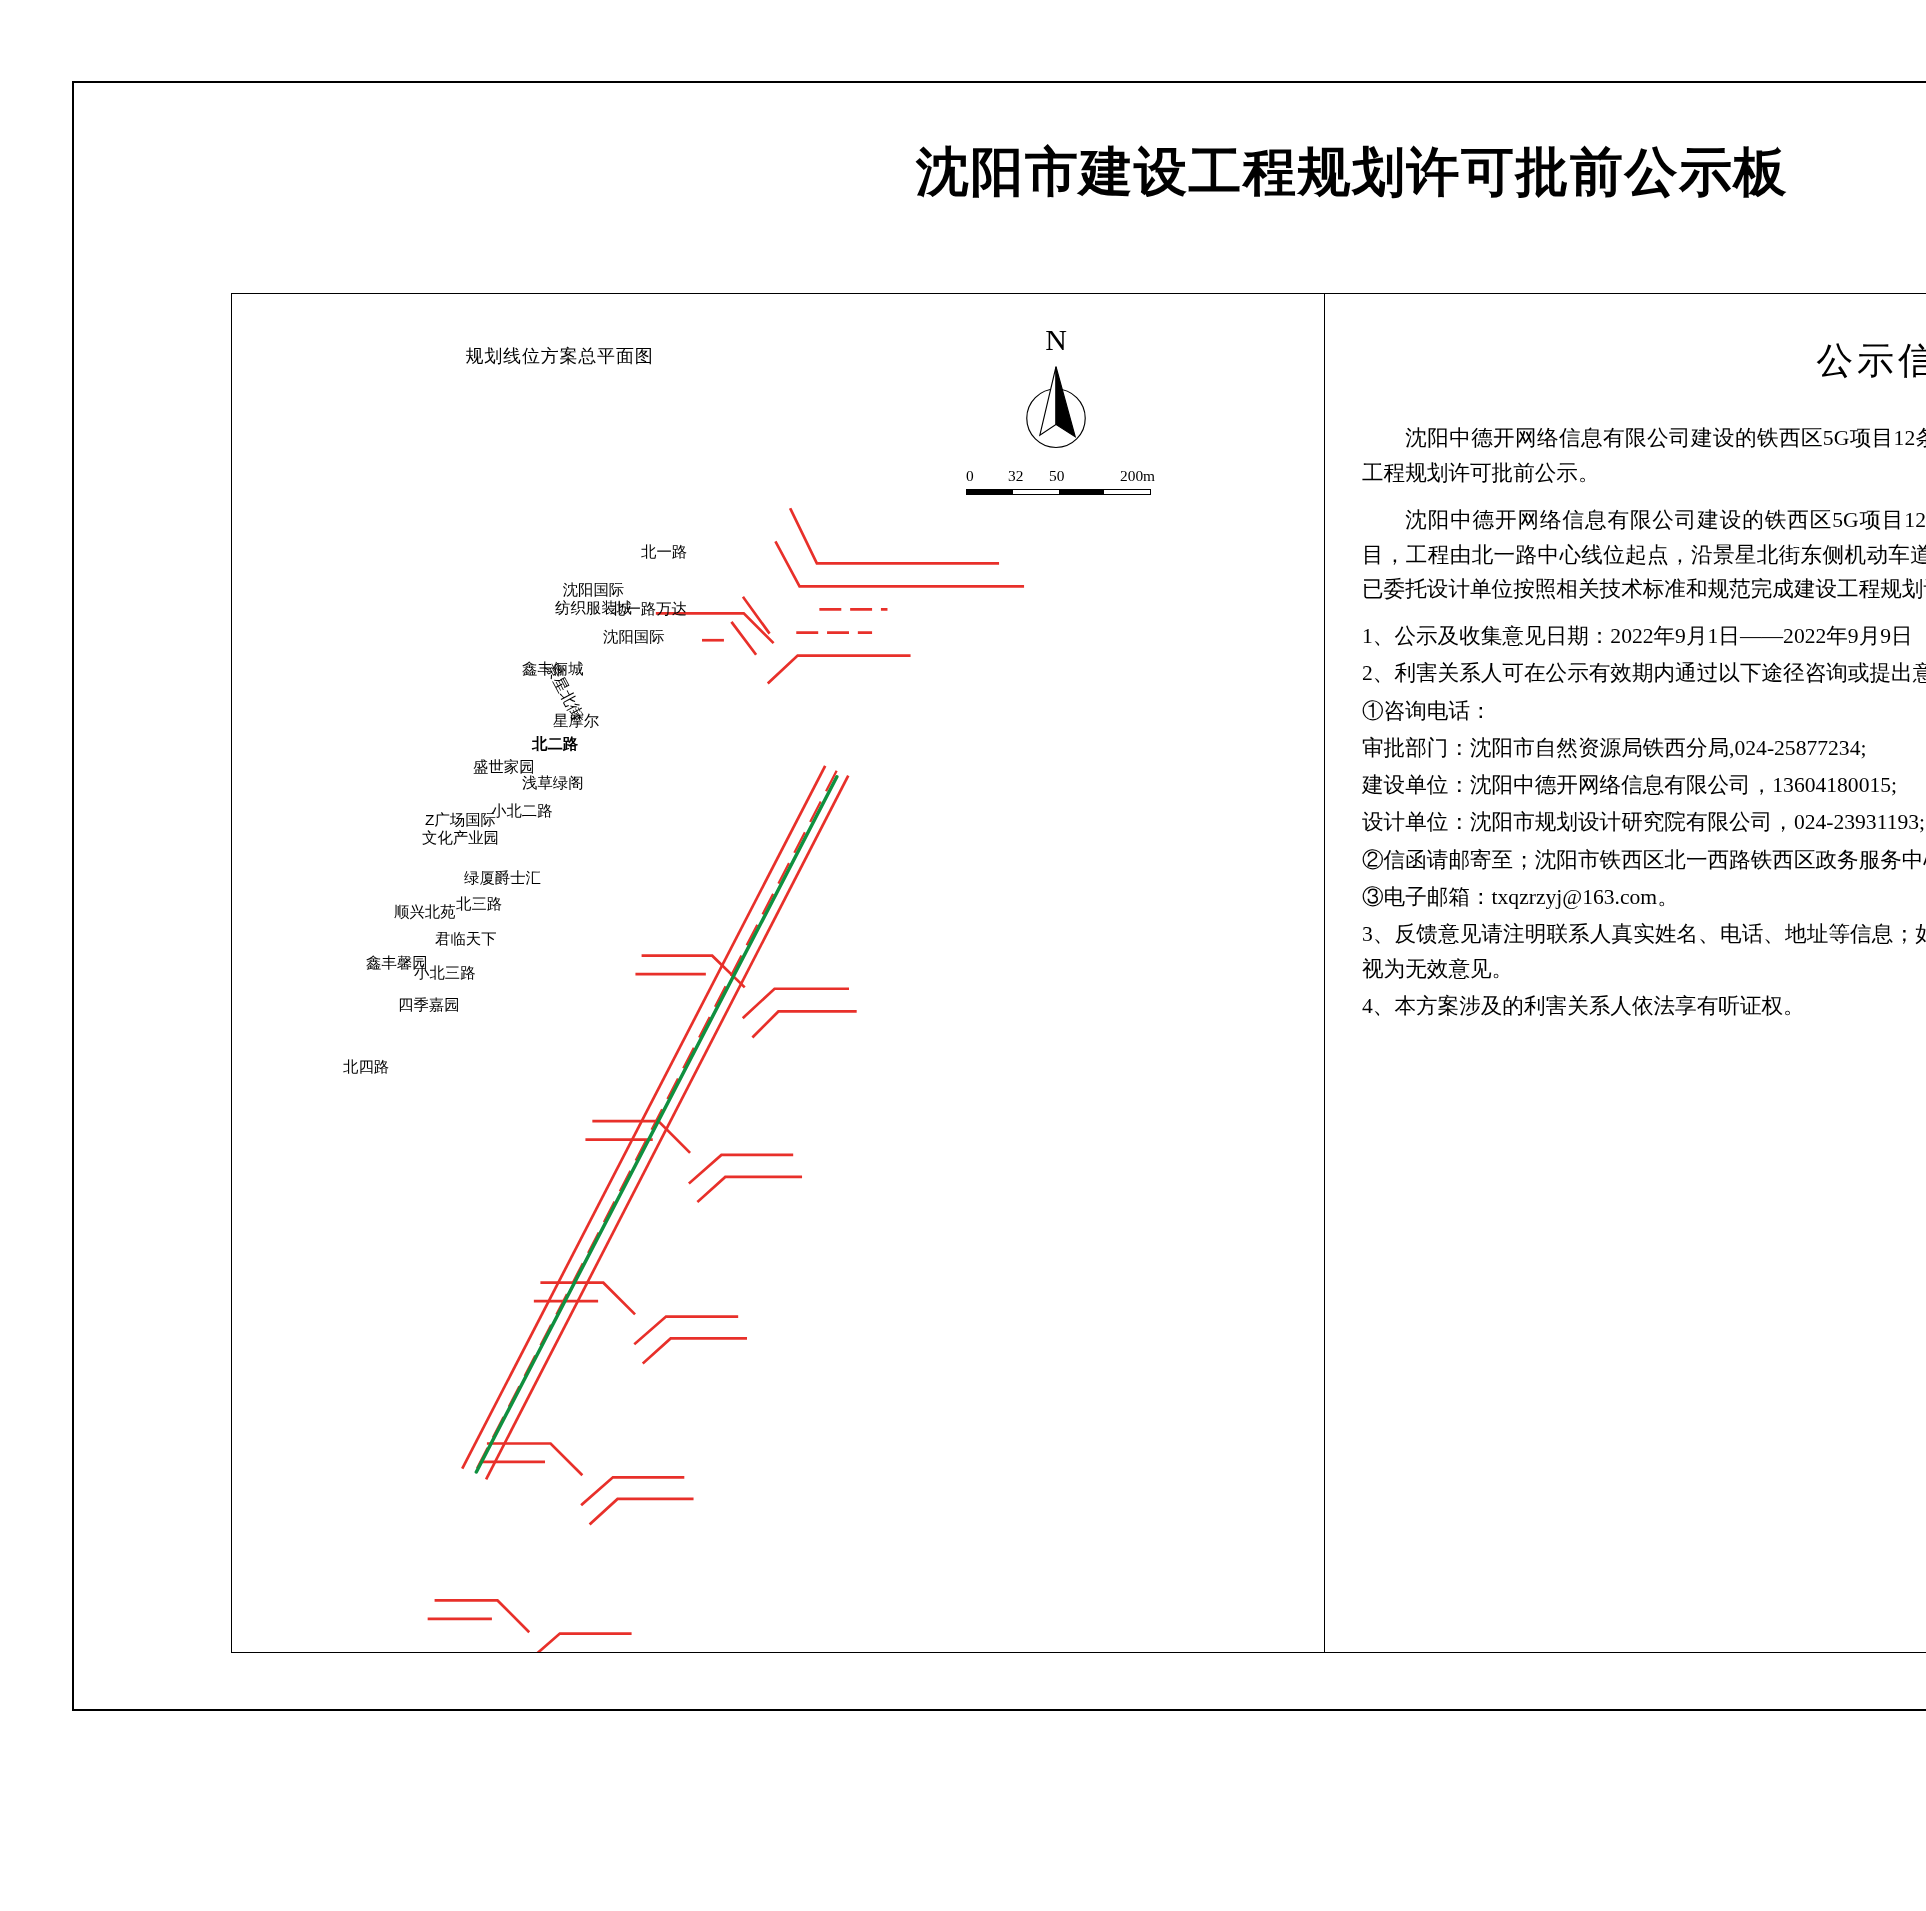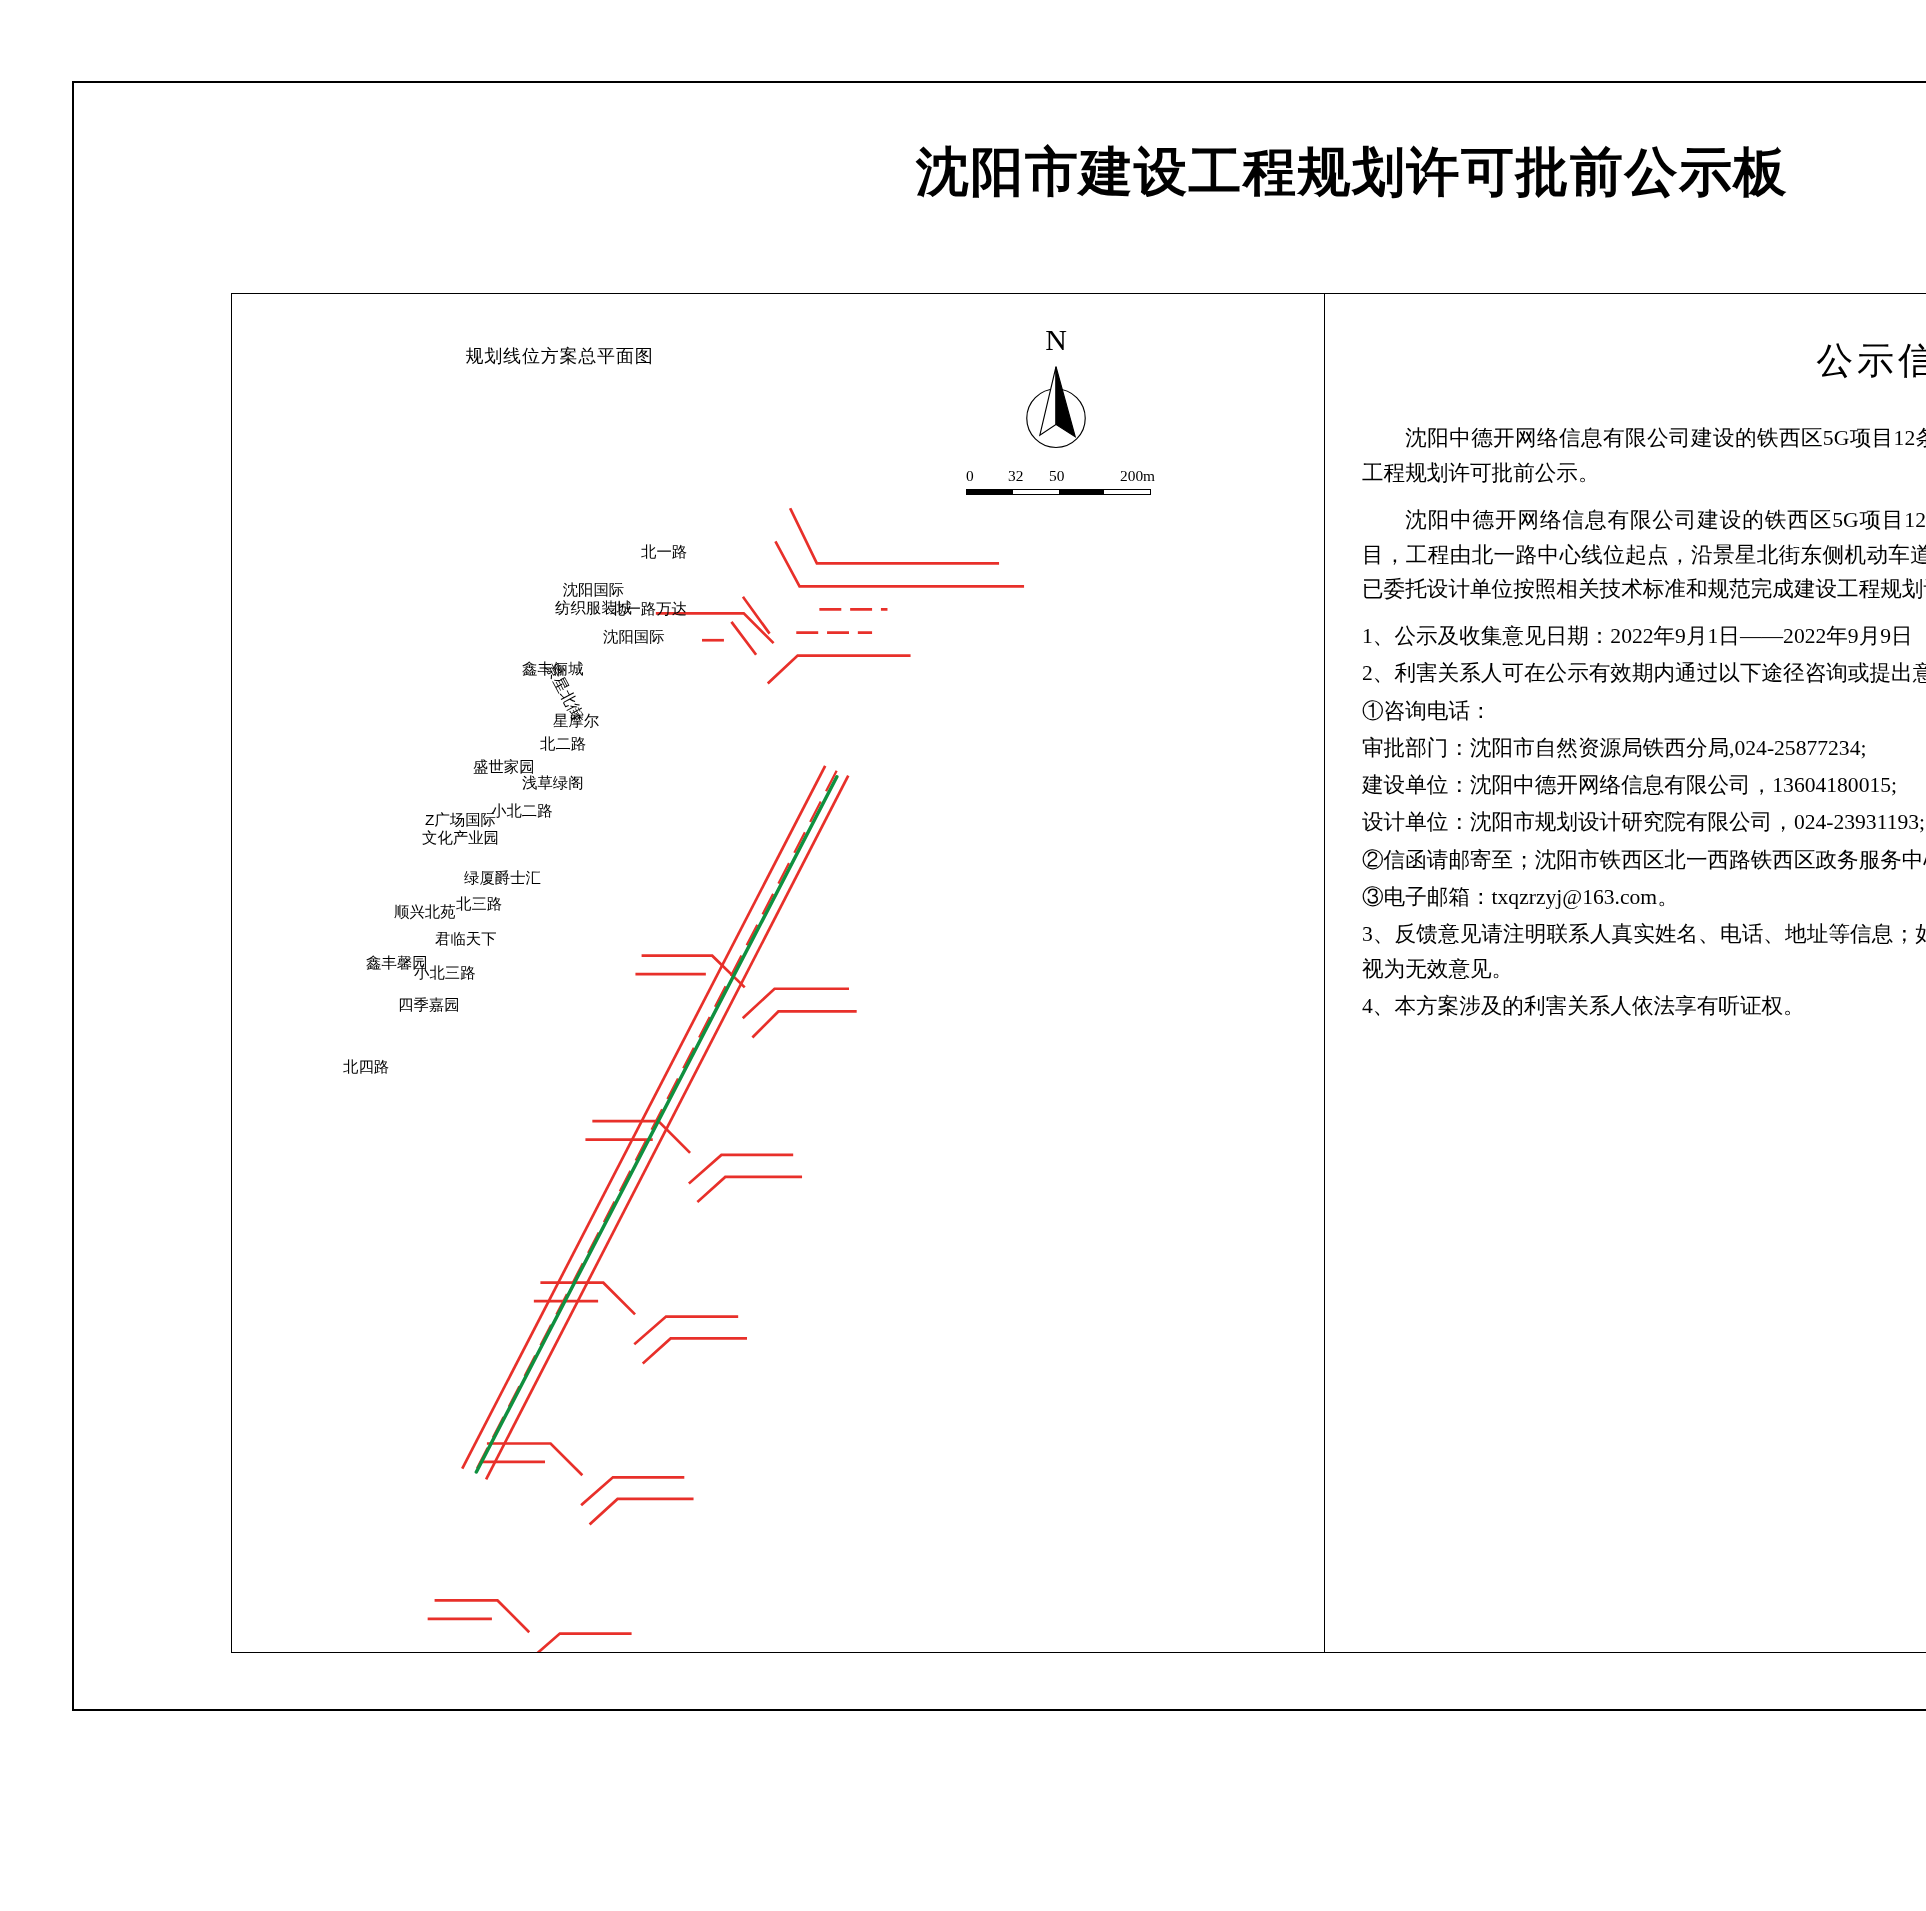--- a/index.html
+++ b/index.html
@@ -164,21 +164,21 @@
       </svg>
 
       <div class="map-label" style="left:409px;top:249px;">北一路</div>
       <div class="map-label" style="left:378px;top:306px;">北一路万达</div>
       <div class="map-label" style="left:323px;top:287px;text-align:center;line-height:1.15;"><span style="white-space:pre-line;">沈阳国际
 纺织服装城</span></div>
       <div class="map-label" style="left:371px;top:334px;">沈阳国际</div>
       <div class="map-label" style="left:290px;top:366px;">鑫丰俪城</div>
       <div class="map-label rot" style="left:326px;top:366px;transform:rotate(62deg);">景星北街</div>
       <div class="map-label" style="left:321px;top:418px;">星摩尔</div>
-      <div class="map-label" style="left:308px;top:441px;">北二路</div>
+      <div class="map-label" style="left:300px;top:441px;font-weight:bold;">北二路</div>
       <div class="map-label" style="left:241px;top:464px;">盛世家园</div>
       <div class="map-label" style="left:290px;top:480px;">浅草绿阁</div>
       <div class="map-label" style="left:259px;top:508px;">小北二路</div>
       <div class="map-label" style="left:190px;top:517px;text-align:center;line-height:1.15;"><span style="white-space:pre-line;">Z广场国际
 文化产业园</span></div>
       <div class="map-label" style="left:232px;top:575px;">绿厦爵士汇</div>
       <div class="map-label" style="left:224px;top:601px;">北三路</div>
       <div class="map-label" style="left:162px;top:609px;">顺兴北苑</div>
       <div class="map-label" style="left:203px;top:636px;">君临天下</div>
       <div class="map-label" style="left:134px;top:660px;">鑫丰馨园</div>

